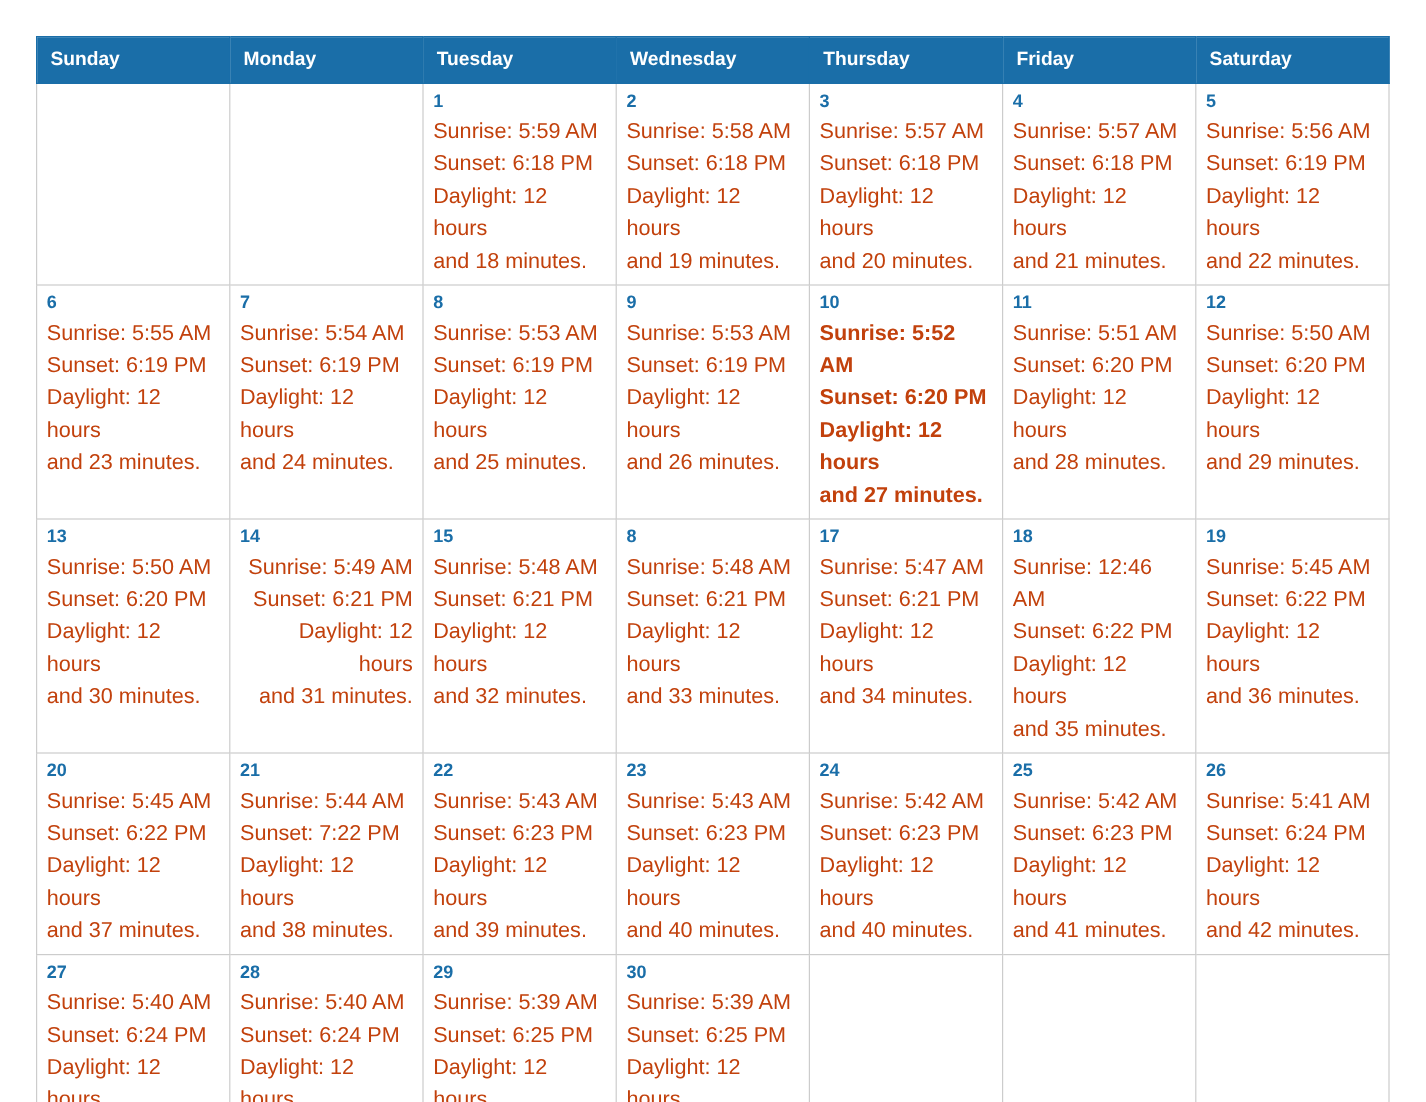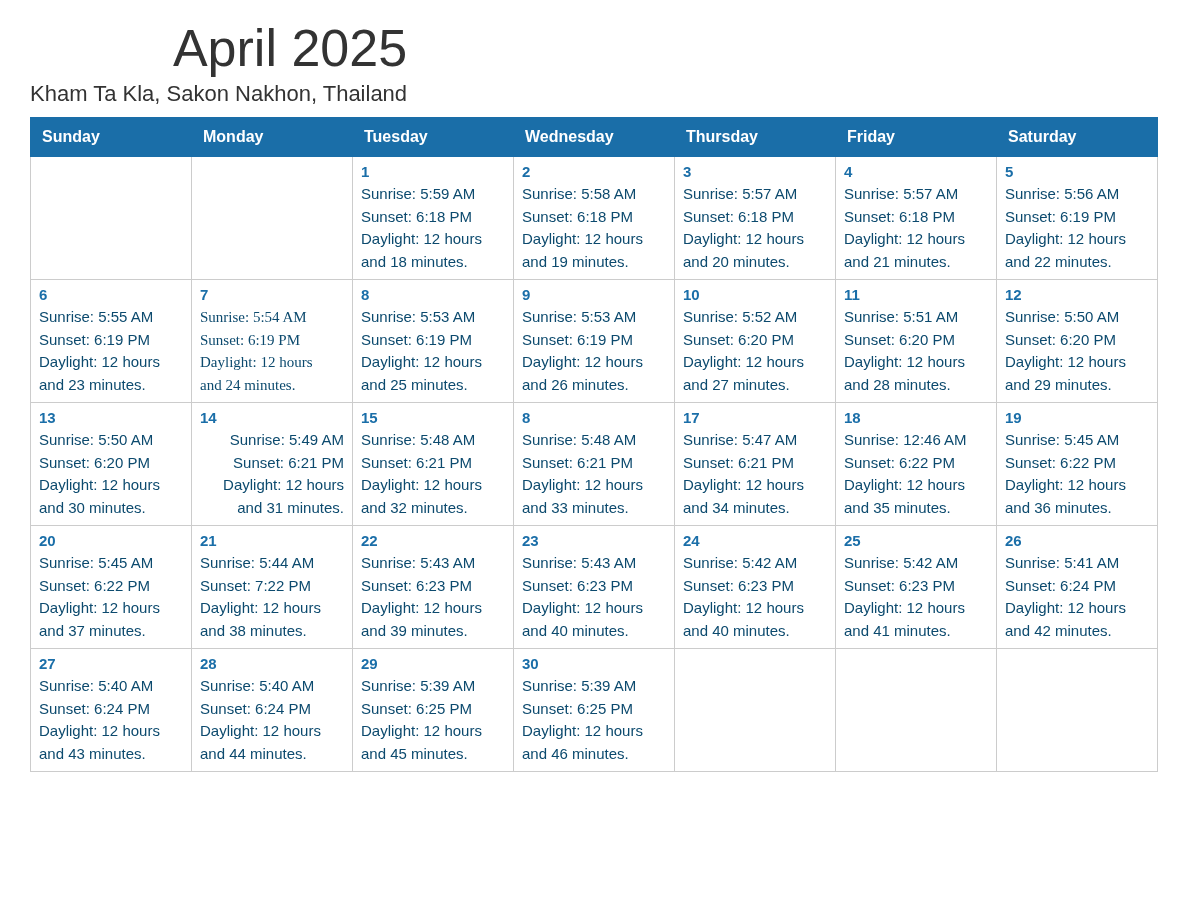--- a/index.html
+++ b/index.html
@@ -75,43 +75,39 @@
       min-height: 90px;
     }
     .day-number {
       font-size: 15px;
       font-weight: bold;
       color: #1a6ea8;
       display: block;
       margin-bottom: 3px;
     }
     .day-info {
-      font-size: 15px;
-      color: #0c4a6e;
+      font-size: 18px;
+      color: #c2410c;
       line-height: 1.5;
     }
     .empty-cell {
       background: #fff;
     }
     .calendar tbody tr td:first-child .day-number,
     .calendar tbody tr td .day-number {
       color: #1a6ea8;
     }
     .row-divider td {
       border-top: 2px solid #1a6ea8;
     }
   </style>
 </head>
 <body>
 
 <div class="header">
-  <div class="title-block">
-    <div class="month-title">April 2025</div>
-    <div class="location-title">Kham Ta Kla, Sakon Nakhon, Thailand</div>
-  </div>
 </div>
 
 <table class="calendar">
   <thead>
     <tr>
     <th>Sunday</th>
         <th>Monday</th>
         <th>Tuesday</th>
         <th>Wednesday</th>
         <th>Thursday</th>
@@ -162,42 +158,42 @@
       <tr class="row-divider">
         <td>
           <span class="day-number">6</span>
           <div class="day-info" style="white-space: pre-line;">Sunrise: 5:55 AM
 Sunset: 6:19 PM
 Daylight: 12 hours
 and 23 minutes.</div>
         </td>
         <td>
           <span class="day-number">7</span>
-          <div class="day-info" style="white-space: pre-line; font-family: Liberation Serif, serif;">Sunrise: 5:54 AM
+          <div class="day-info" style="white-space: pre-line;">Sunrise: 5:54 AM
 Sunset: 6:19 PM
 Daylight: 12 hours
 and 24 minutes.</div>
         </td>
         <td>
           <span class="day-number">8</span>
           <div class="day-info" style="white-space: pre-line;">Sunrise: 5:53 AM
 Sunset: 6:19 PM
 Daylight: 12 hours
 and 25 minutes.</div>
         </td>
         <td>
           <span class="day-number">9</span>
           <div class="day-info" style="white-space: pre-line;">Sunrise: 5:53 AM
 Sunset: 6:19 PM
 Daylight: 12 hours
 and 26 minutes.</div>
         </td>
         <td>
           <span class="day-number">10</span>
-          <div class="day-info" style="white-space: pre-line;">Sunrise: 5:52 AM
+          <div class="day-info" style="white-space: pre-line; font-weight: bold;">Sunrise: 5:52 AM
 Sunset: 6:20 PM
 Daylight: 12 hours
 and 27 minutes.</div>
         </td>
         <td>
           <span class="day-number">11</span>
           <div class="day-info" style="white-space: pre-line;">Sunrise: 5:51 AM
 Sunset: 6:20 PM
 Daylight: 12 hours
 and 28 minutes.</div>

